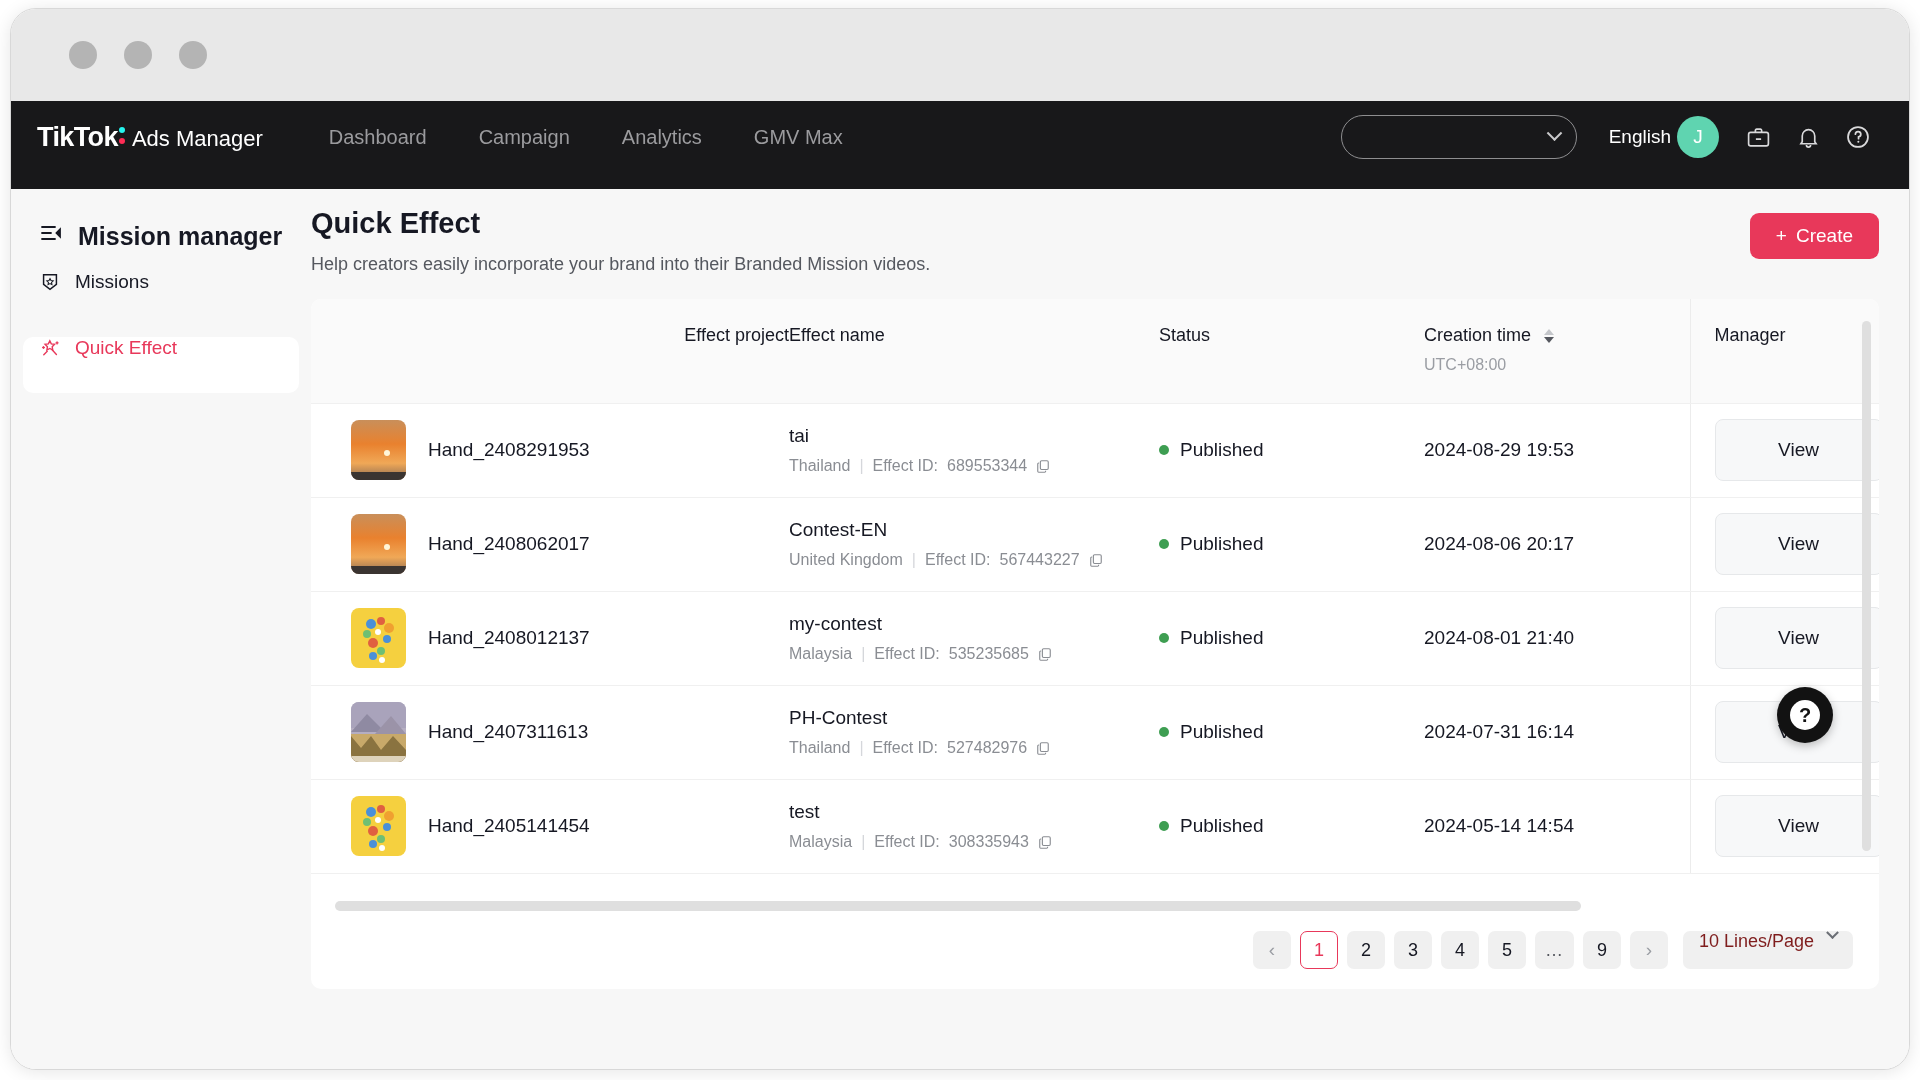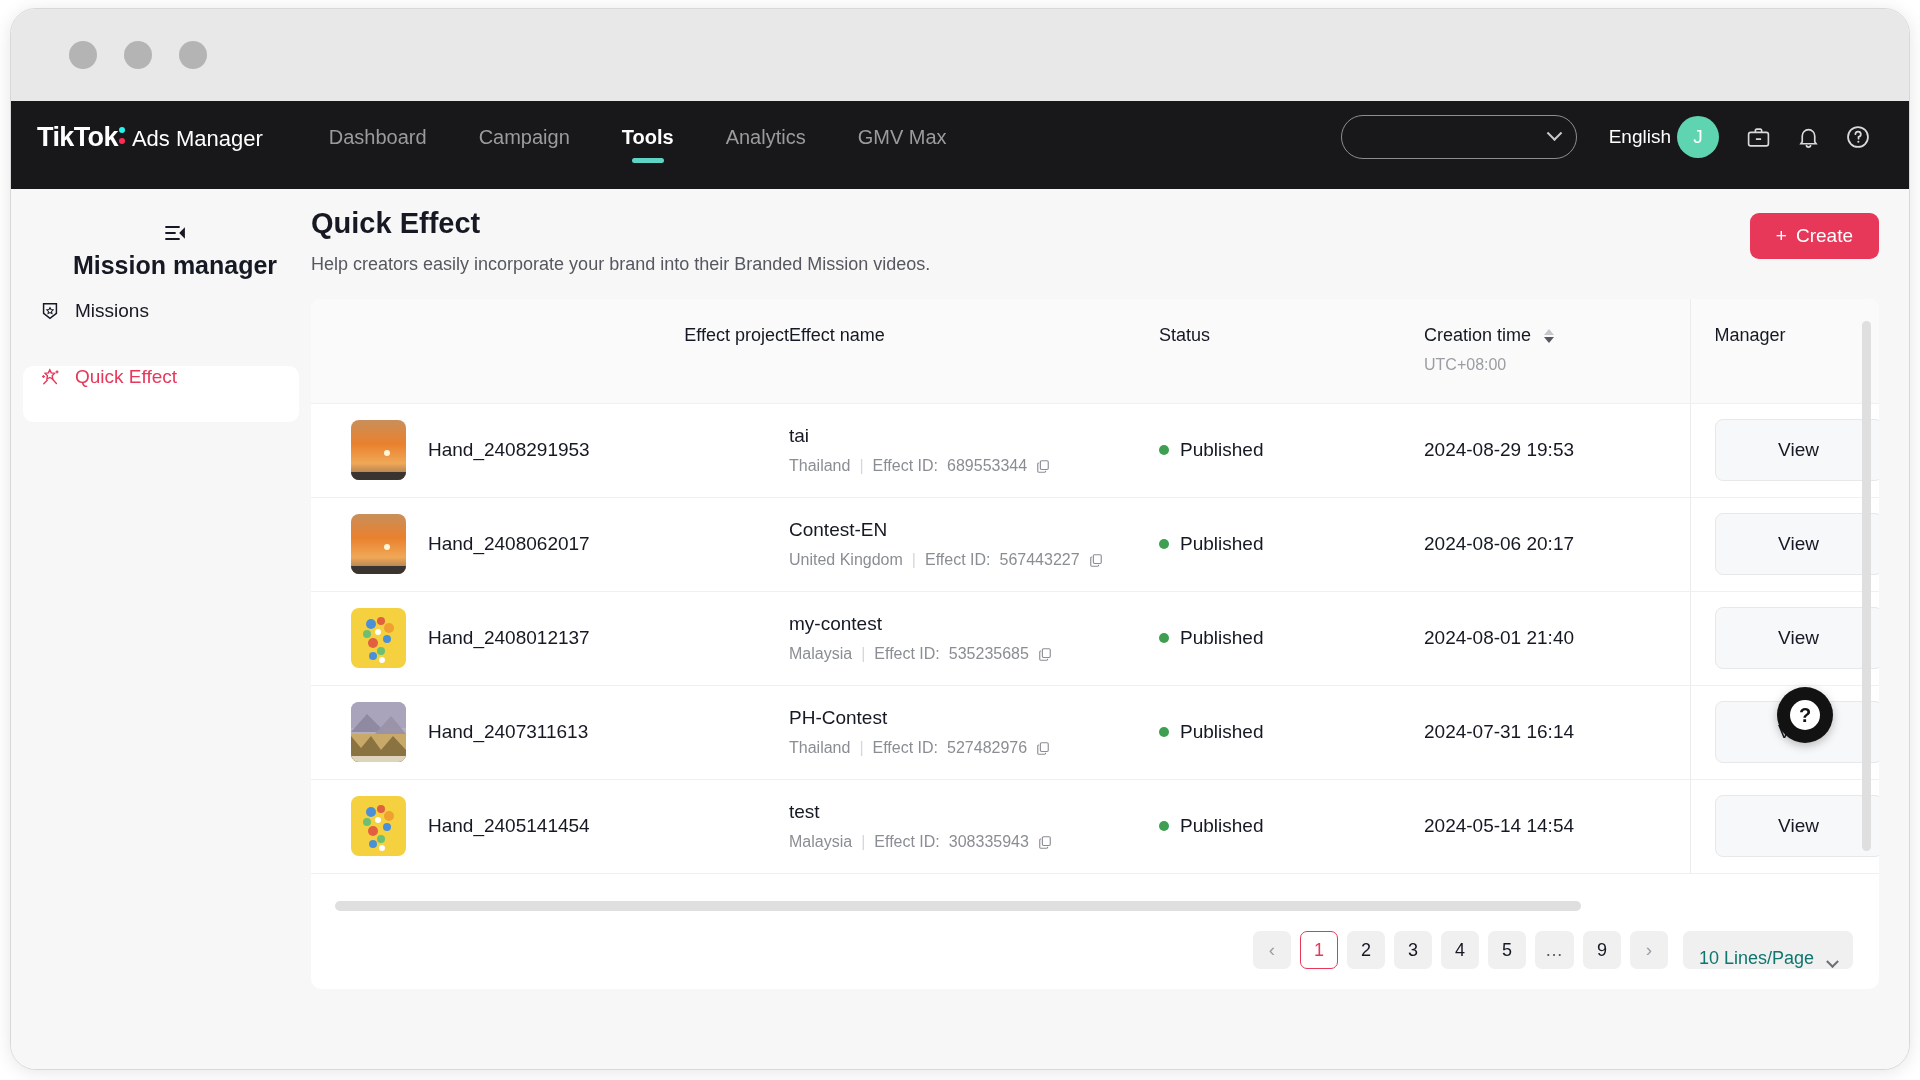--- a/index.html
+++ b/index.html
@@ -83,24 +83,23 @@
   .nav-icon{ width:42px; height:42px; display:flex; align-items:center; justify-content:center;
              cursor:pointer; margin-right:8px;}
   .nav-icon:last-child{ margin-right:4px; }
 
   
   .app-body{ display:flex; height:calc(1062px - 92px - 88px); background:#f7f7f7; }
 
   
   .sidebar{ width:300px; padding-top:22px; background:#f7f7f7; flex-shrink:0; }
   .sidebar-title{
-    display:flex; align-items:center; 
+    display:flex; align-items:center; gap:15px;
     padding:10px 0 10px 28px; font-size:25px; font-weight:bold; color:#161823;
     cursor:pointer;
-    flex-direction:column;
   }
   .sidebar-item{
     display:flex; align-items:flex-start; gap:14px;
     height:56px; margin:10px 12px 0 12px; padding-left:16px;
     border-radius:10px; font-size:19px; color:#161823; cursor:pointer;
   }
   .sidebar-item.active{ background:#ffffff; color:#e8385a; font-weight:400; }
 
   
   .main{ flex:1; padding:18px 30px 0 0; min-width:0; }
@@ -188,22 +187,22 @@
     min-width:38px; height:38px; padding:0 10px;
     background:#f0f0f0; border:none; border-radius:7px;
     font-size:18px; color:#161823; font-family:inherit; cursor:pointer;
     display:flex; align-items:center; justify-content:center;
   }
   .pg.current{ background:#ffffff; border:1px solid #e8385a; color:#e8385a; }
   .pg.arrow{ color:#9a9da3; font-size:19px; }
   .pg.ell{ background:#f0f0f0; color:#55585f; letter-spacing:1px; }
   .pg-size{
     height:38px; padding:0 16px; background:#f0f0f0; border:none; border-radius:7px;
-    font-size:18px; color:#0f766e; font-family:inherit; cursor:pointer;
-    display:flex; align-items:flex-end; gap:14px; margin-left:6px;
+    font-size:18px; color:#7f1d1d; font-family:inherit; cursor:pointer;
+    display:flex; align-items:flex-start; gap:14px; margin-left:6px;
   }
   .pg-size .chev2{ width:9px;height:9px;border-right:2px solid #6b6e75;border-bottom:2px solid #6b6e75;
                    transform:rotate(45deg) translate(-2px,-2px); }
 
   
   .fab{
     position:absolute; right:46px; bottom:246px;
     width:56px; height:56px; border-radius:50%;
     background:#121212; color:#ffffff;
     display:flex; align-items:center; justify-content:center;
@@ -235,23 +234,20 @@
         </span>
       <span class="brand-sub">Ads Manager</span>
     </div>
 
     <div class="nav-items">
       <div class="nav-item">
           <span>Dashboard</span>
         </div>
       <div class="nav-item">
           <span>Campaign</span>
-        </div>
-      <div class="nav-item active">
-          <span>Tools</span>
         </div>
       <div class="nav-item">
           <span>Analytics</span>
         </div>
       <div class="nav-item">
           <span>GMV Max</span>
         </div>
     </div>
 
     <div class="nav-right">

